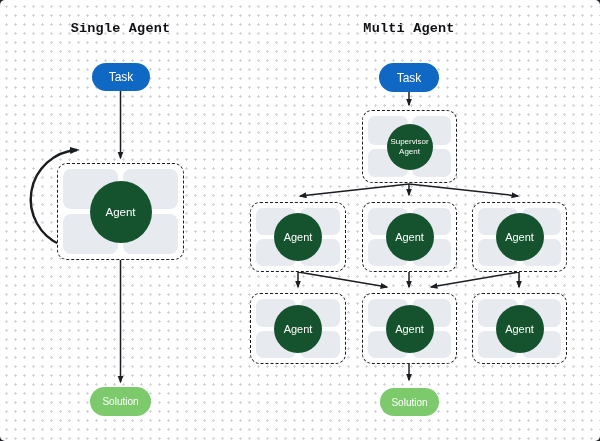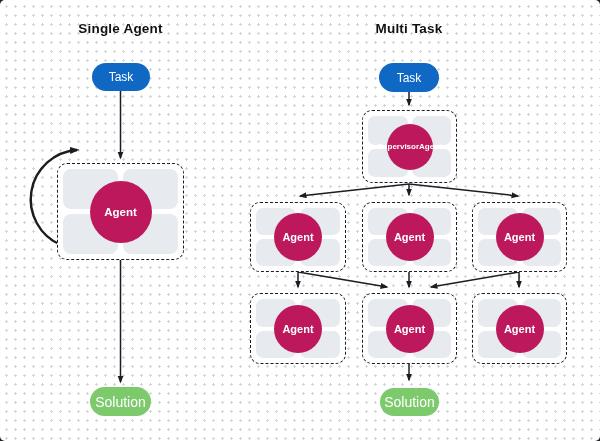--- a/index.html
+++ b/index.html
@@ -8,44 +8,44 @@
     border-radius:5px;
     background-color:#ffffff;
     background-image:radial-gradient(circle,#d3d5d8 1px,rgba(255,255,255,0) 1.35px);
     background-size:9px 9px;
     background-position:2px 2px;
     font-family:"Liberation Sans","DejaVu Sans",sans-serif;
   }
   .arrows{position:absolute;left:0;top:0;pointer-events:none;}
   .diagram-title{
     position:absolute;text-align:center;font-weight:700;font-size:13.5px;
-    color:#101114;letter-spacing:.2px;
+    color:#101114;letter-spacing:.2px;font-family:Liberation Mono, monospace;
   }
   .pill{
     position:absolute;display:flex;align-items:center;justify-content:center;
     color:#ffffff;box-sizing:border-box;
   }
   .pill.task{background:#0F68C4;border-radius:14.5px;font-size:12px;}
-  .pill.solution{background:#7DCA6D;border-radius:14.5px;font-size:14px;}
+  .pill.solution{background:#7DCA6D;border-radius:14.5px;font-size:10px;}
   .cluster{
     position:absolute;box-sizing:border-box;background:#ffffff;
     border:1.7px dashed #1a1d21;border-radius:10px;
   }
   .modules{
     position:absolute;inset:5px;display:grid;
     grid-template-columns:1fr 1fr;grid-template-rows:1fr 1fr;gap:5px;
   }
   .modules.small{inset:5px;gap:4px;}
   .module{background:#E7EAEF;border-radius:8px;}
   .modules.small .module{border-radius:7px;}
   .agent-circle{
     position:absolute;left:50%;top:50%;transform:translate(-50%,-50%);
-    background:#be185d;border-radius:50%;
-    display:flex;flex-direction:row;align-items:center;justify-content:center;
-    color:#ffffff;font-weight:700;text-align:center;
+    background:#14532d;border-radius:50%;
+    display:flex;flex-direction:column;align-items:center;justify-content:center;
+    color:#ffffff;font-weight:400;text-align:center;
   }
   .agent-circle.big{width:62px;height:62px;font-size:11.5px;}
   .agent-circle.med{width:48px;height:48px;font-size:11px;}
   .agent-circle.sup{width:46px;height:46px;font-size:8px;line-height:1.2;}
 </style>
 </head>
 <body>
 
 <div class="canvas">
 
@@ -70,21 +70,21 @@
       <line x1="298" y1="272" x2="298" y2="287" marker-end="url(#ah)"></line>
       <line x1="298" y1="272" x2="387" y2="287" marker-end="url(#ah)"></line>
       <line x1="409" y1="272" x2="409" y2="287" marker-end="url(#ah)"></line>
       <line x1="519" y1="272" x2="431" y2="287" marker-end="url(#ah)"></line>
       <line x1="519" y1="272" x2="519" y2="287" marker-end="url(#ah)"></line>
       <line x1="409" y1="364" x2="409" y2="380" marker-end="url(#ah)"></line>
     </g>
   </svg>
 
   <div class="diagram-title" style="left:40px;top:21px;width:161px;">Single Agent</div>
-  <div class="diagram-title" style="left:329px;top:21px;width:160px;">Multi Task</div>
+  <div class="diagram-title" style="left:329px;top:21px;width:160px;">Multi Agent</div>
 
   <div class="pill task" style="left:92px;top:63px;width:58px;height:28px;">
     <span>Task</span>
   </div>
 
   <div class="cluster" style="left:57px;top:163px;width:127px;height:97px;">
     <div class="modules">
       <div class="module"></div>
       <div class="module"></div>
       <div class="module"></div>

